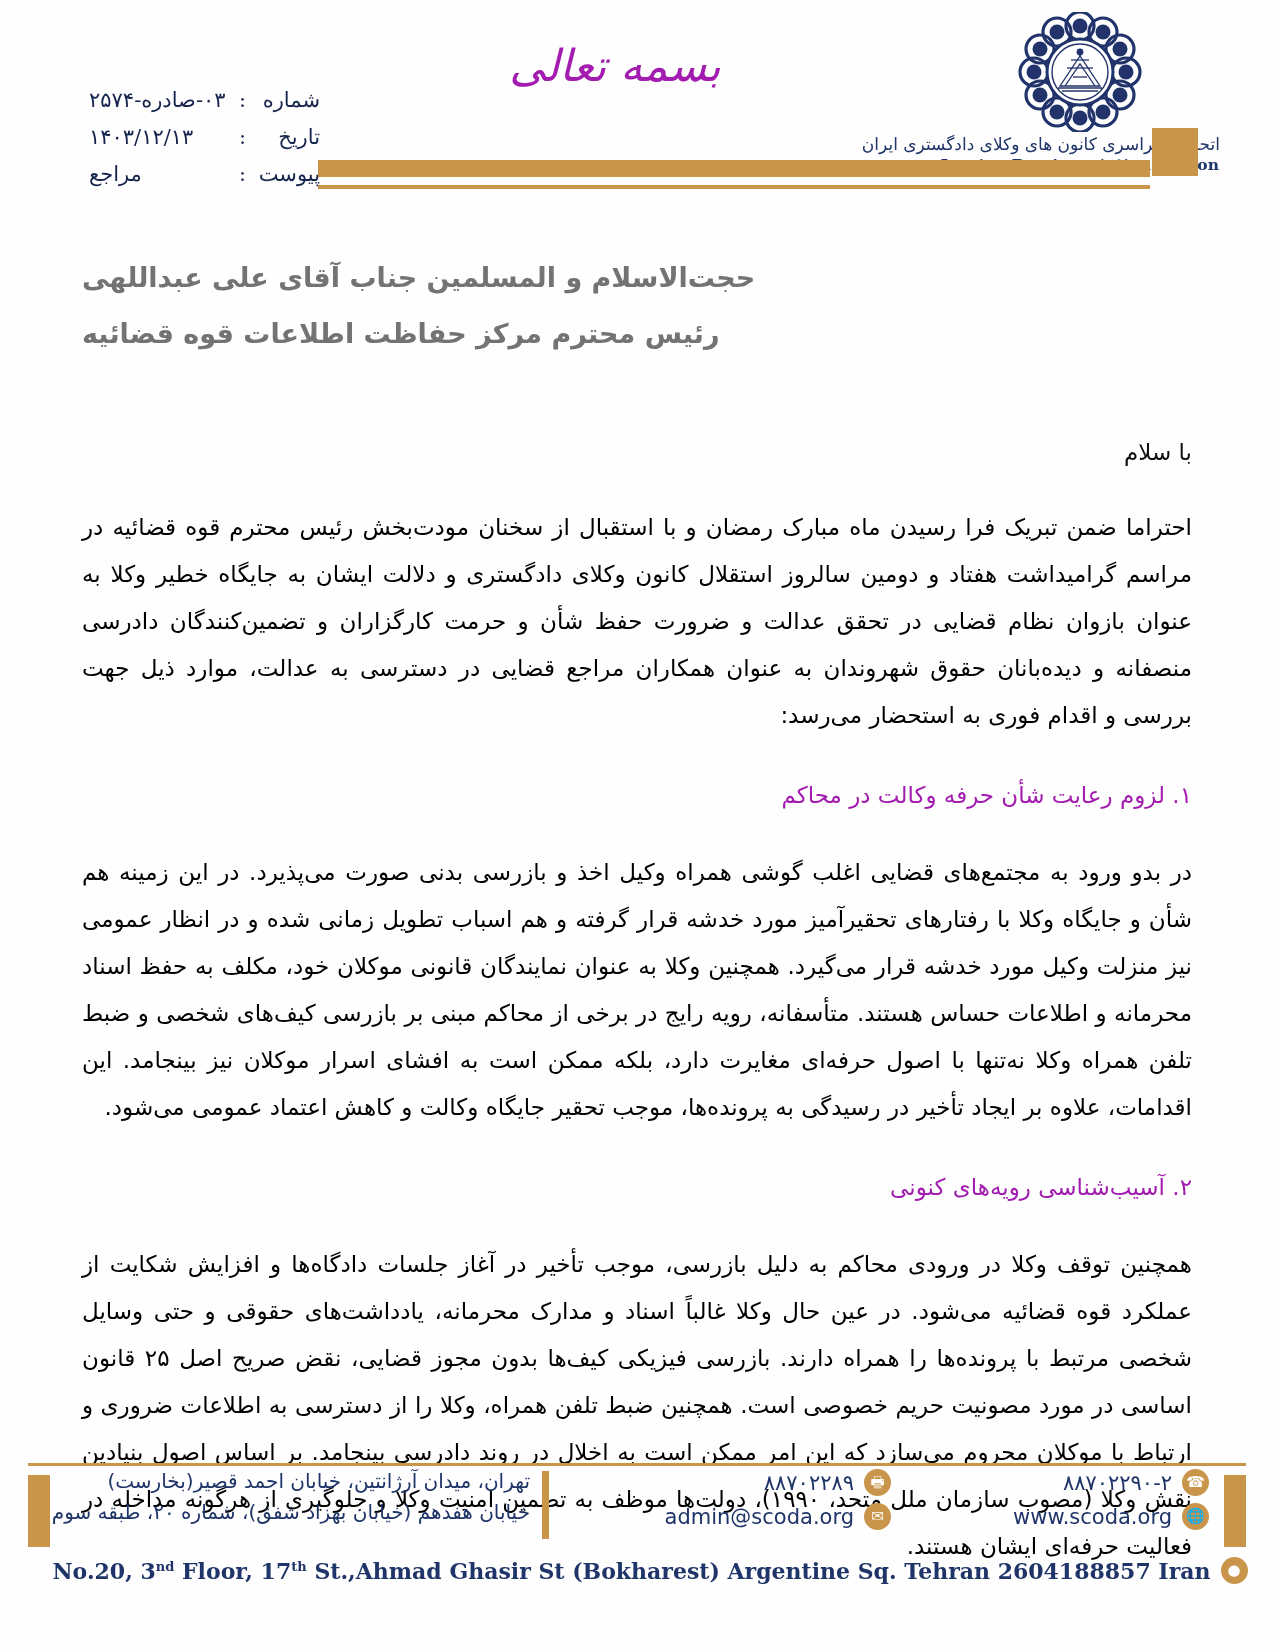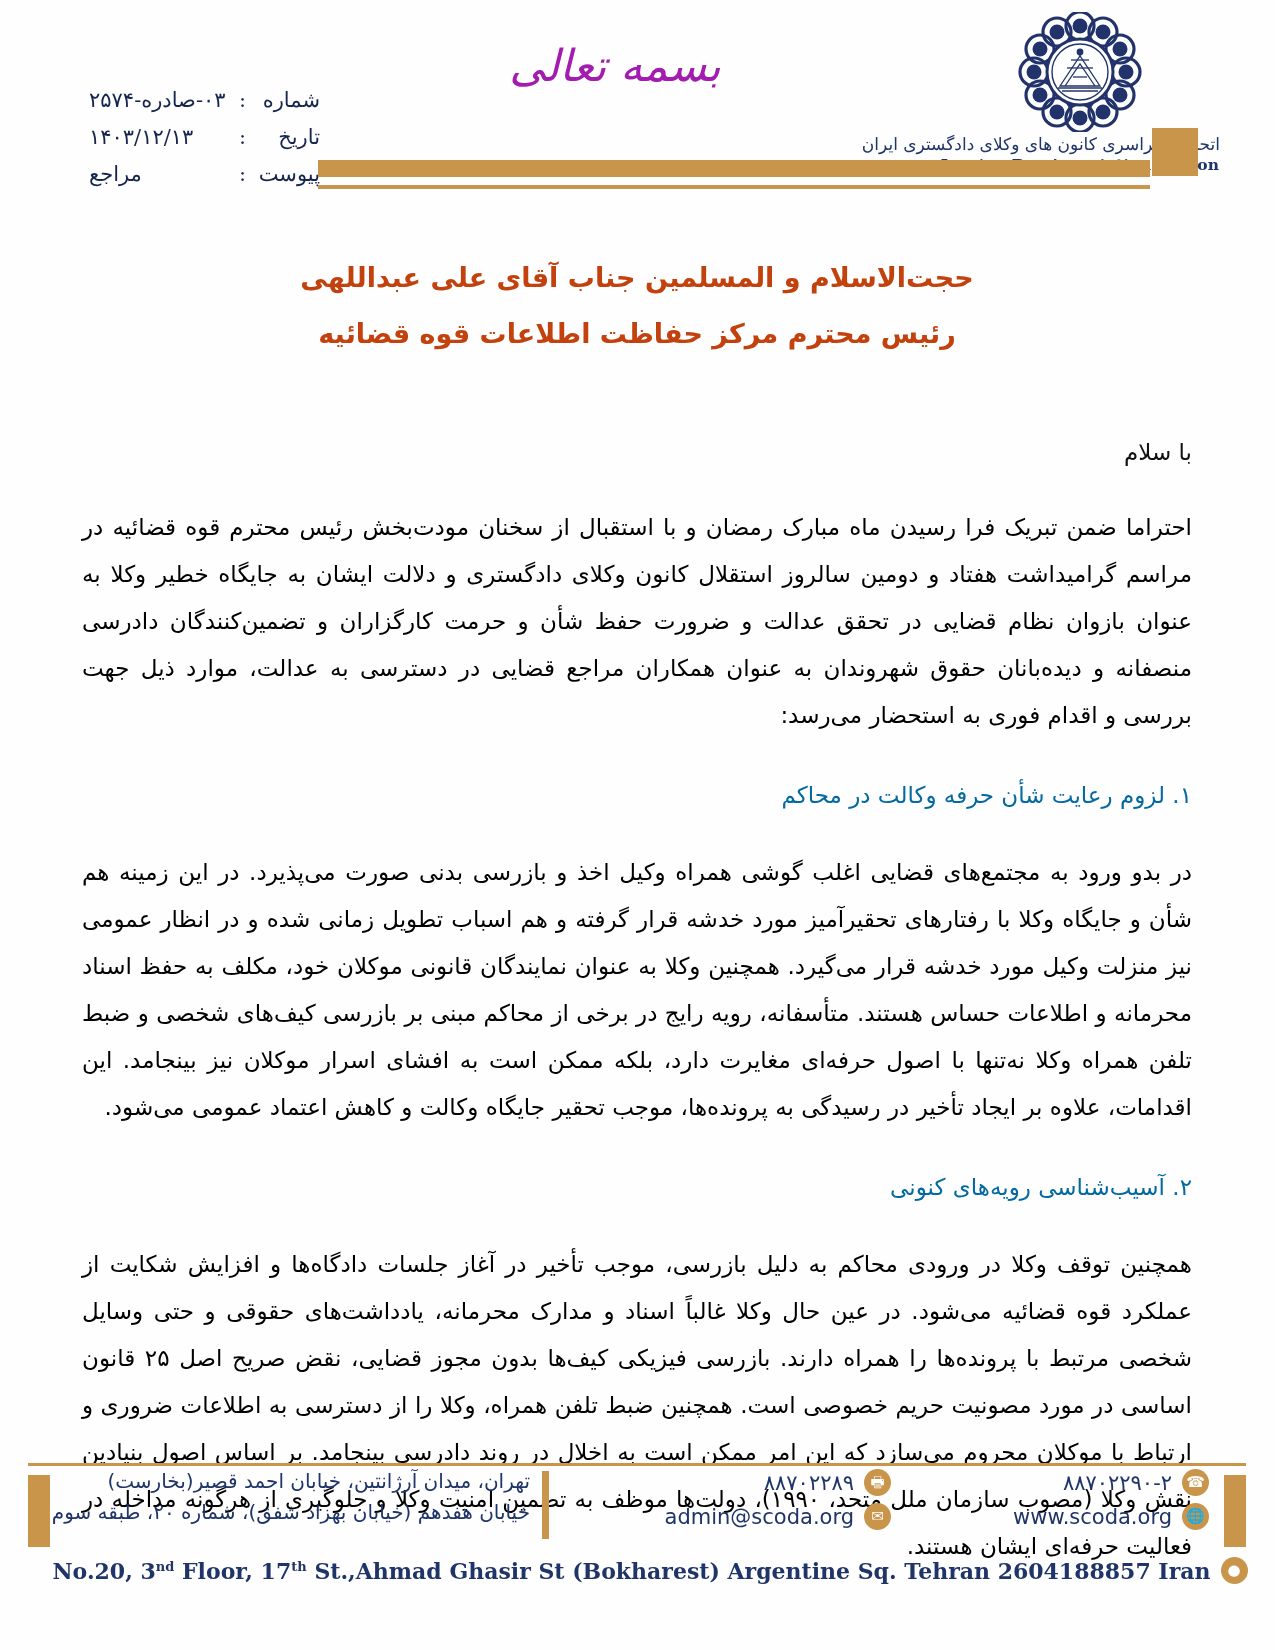--- a/index.html
+++ b/index.html
@@ -142,26 +142,26 @@
 
   
   .content {
     position: absolute;
     top: 250px;
     left: 82px;
     width: 1110px;
     direction: rtl;
   }
   .addressee {
-    text-align: center;
+    text-align: left;
     font-family: "DejaVu Sans", "Liberation Sans", sans-serif;
     font-size: 27px;
     font-weight: bold;
     line-height: 56px;
-    color: #c2410c;
+    color: #737373;
   }
   .addressee .line2 { display: block; }
 
   .salutation {
     margin-top: 72px;
     text-align: right;
     font-size: 23px;
     line-height: 36px;
   }
 
@@ -171,21 +171,21 @@
     text-align-last: right;
     font-size: 23px;
     line-height: 47px;
     color: #000000;
   }
   .section-head {
     margin-top: 36px;
     text-align: right;
     font-size: 23px;
     line-height: 40px;
-    color: #0369a1;
+    color: #a21caf;
   }
 
   
   .footer {
     position: absolute;
     left: 0;
     bottom: 0;
     width: 1275px;
     height: 205px;
   }

